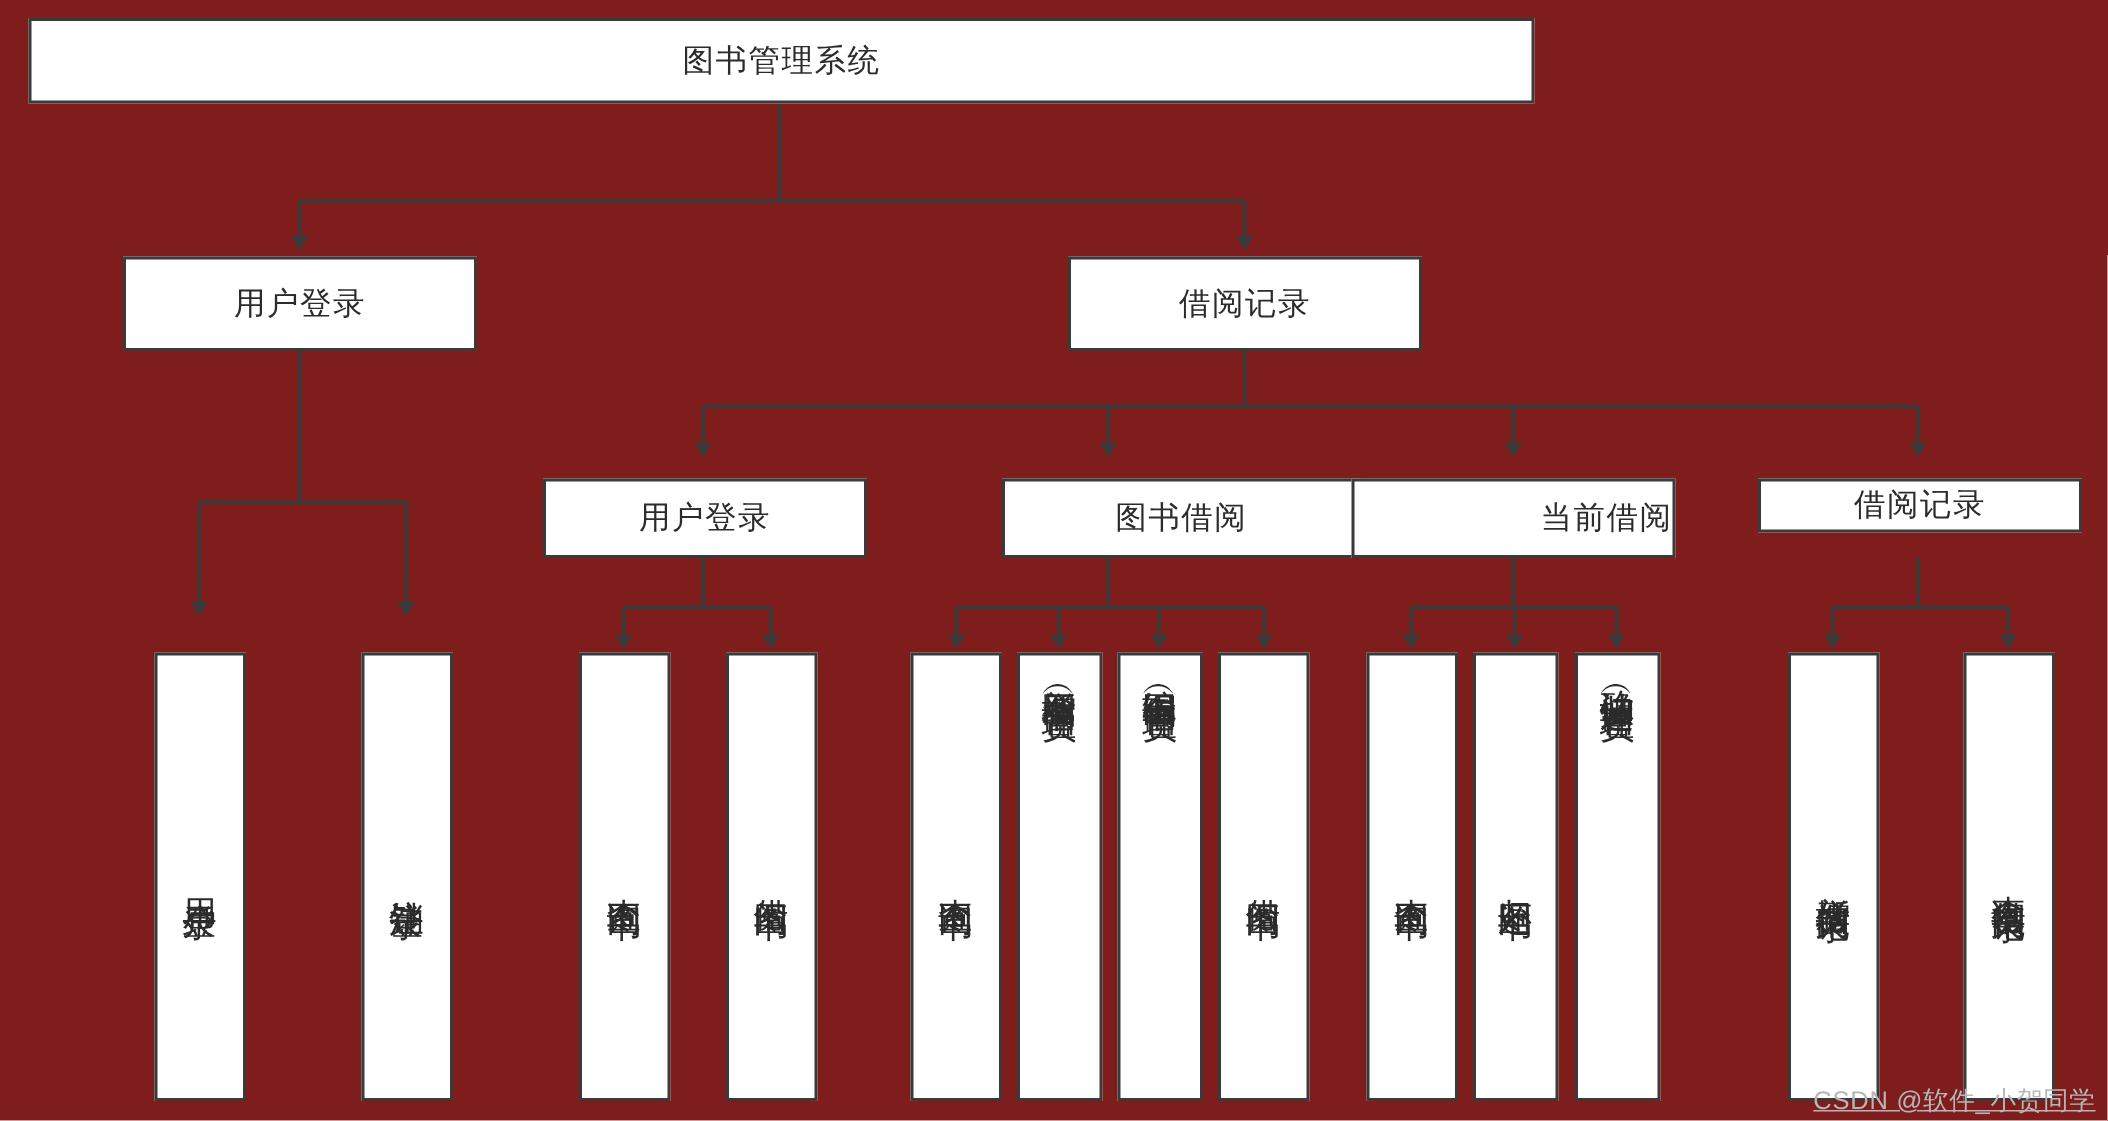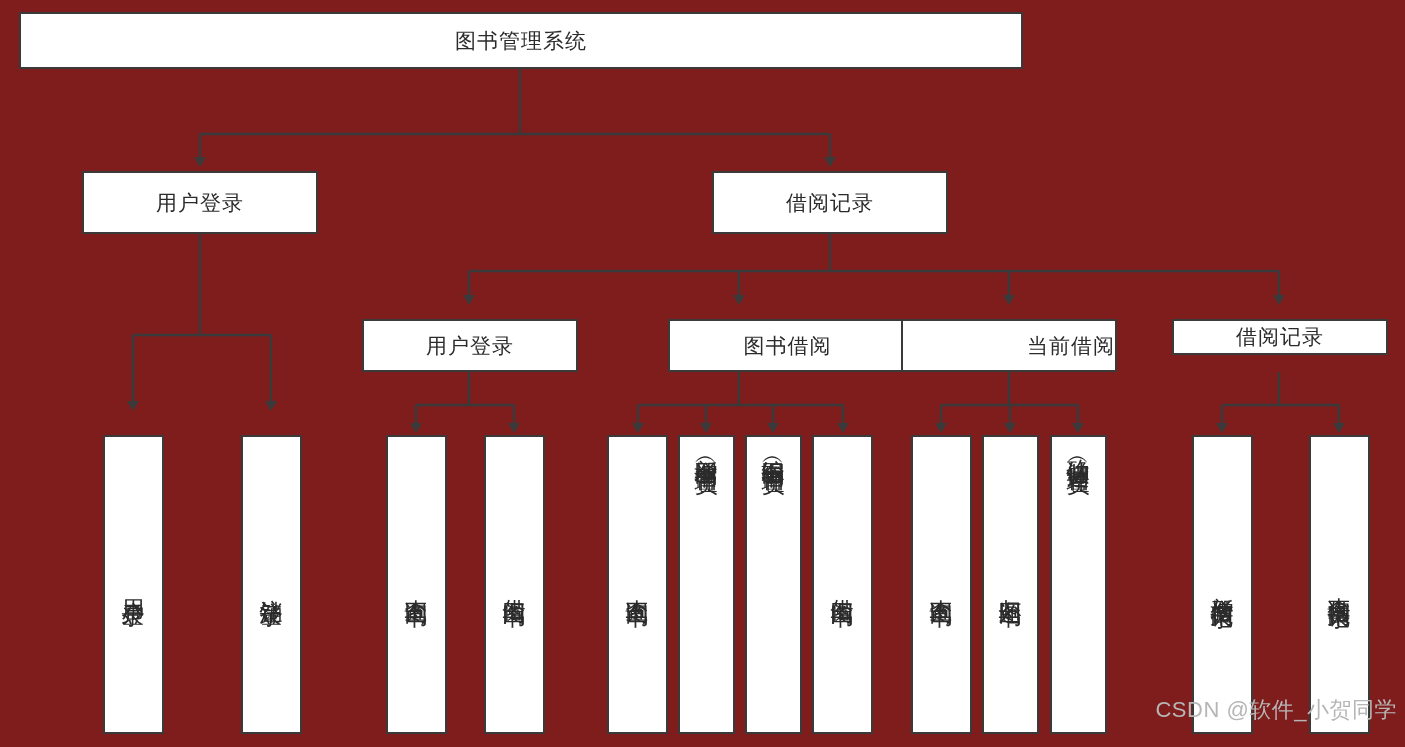--- a/index.html
+++ b/index.html
@@ -57,25 +57,26 @@
     line-height: 1.22;
     letter-spacing: 2px;
     white-space: nowrap;
     text-align: center;
   }
   .node-v.pad-mid { align-items: center; }
   .node-v.pad-top { align-items: flex-start; padding-top: 4px; }
   .watermark {
     position: absolute;
     right: 8px;
-    bottom: 22px;
-    font-size: 22px;
+    bottom: 2px;
+    font-size: 17px;
     color: #b6b6b6;
     letter-spacing: 0.5px;
     white-space: nowrap;
+    text-decoration: underline;
   }
 </style>
 </head>
 <body>
 
 <div id="canvas">
 
   <svg class="connectors" viewBox="0 0 1405 747" xmlns="http://www.w3.org/2000/svg">
     <defs>
       <marker id="arrow" markerWidth="10" markerHeight="12" refX="1" refY="6" orient="auto" markerUnits="userSpaceOnUse">

